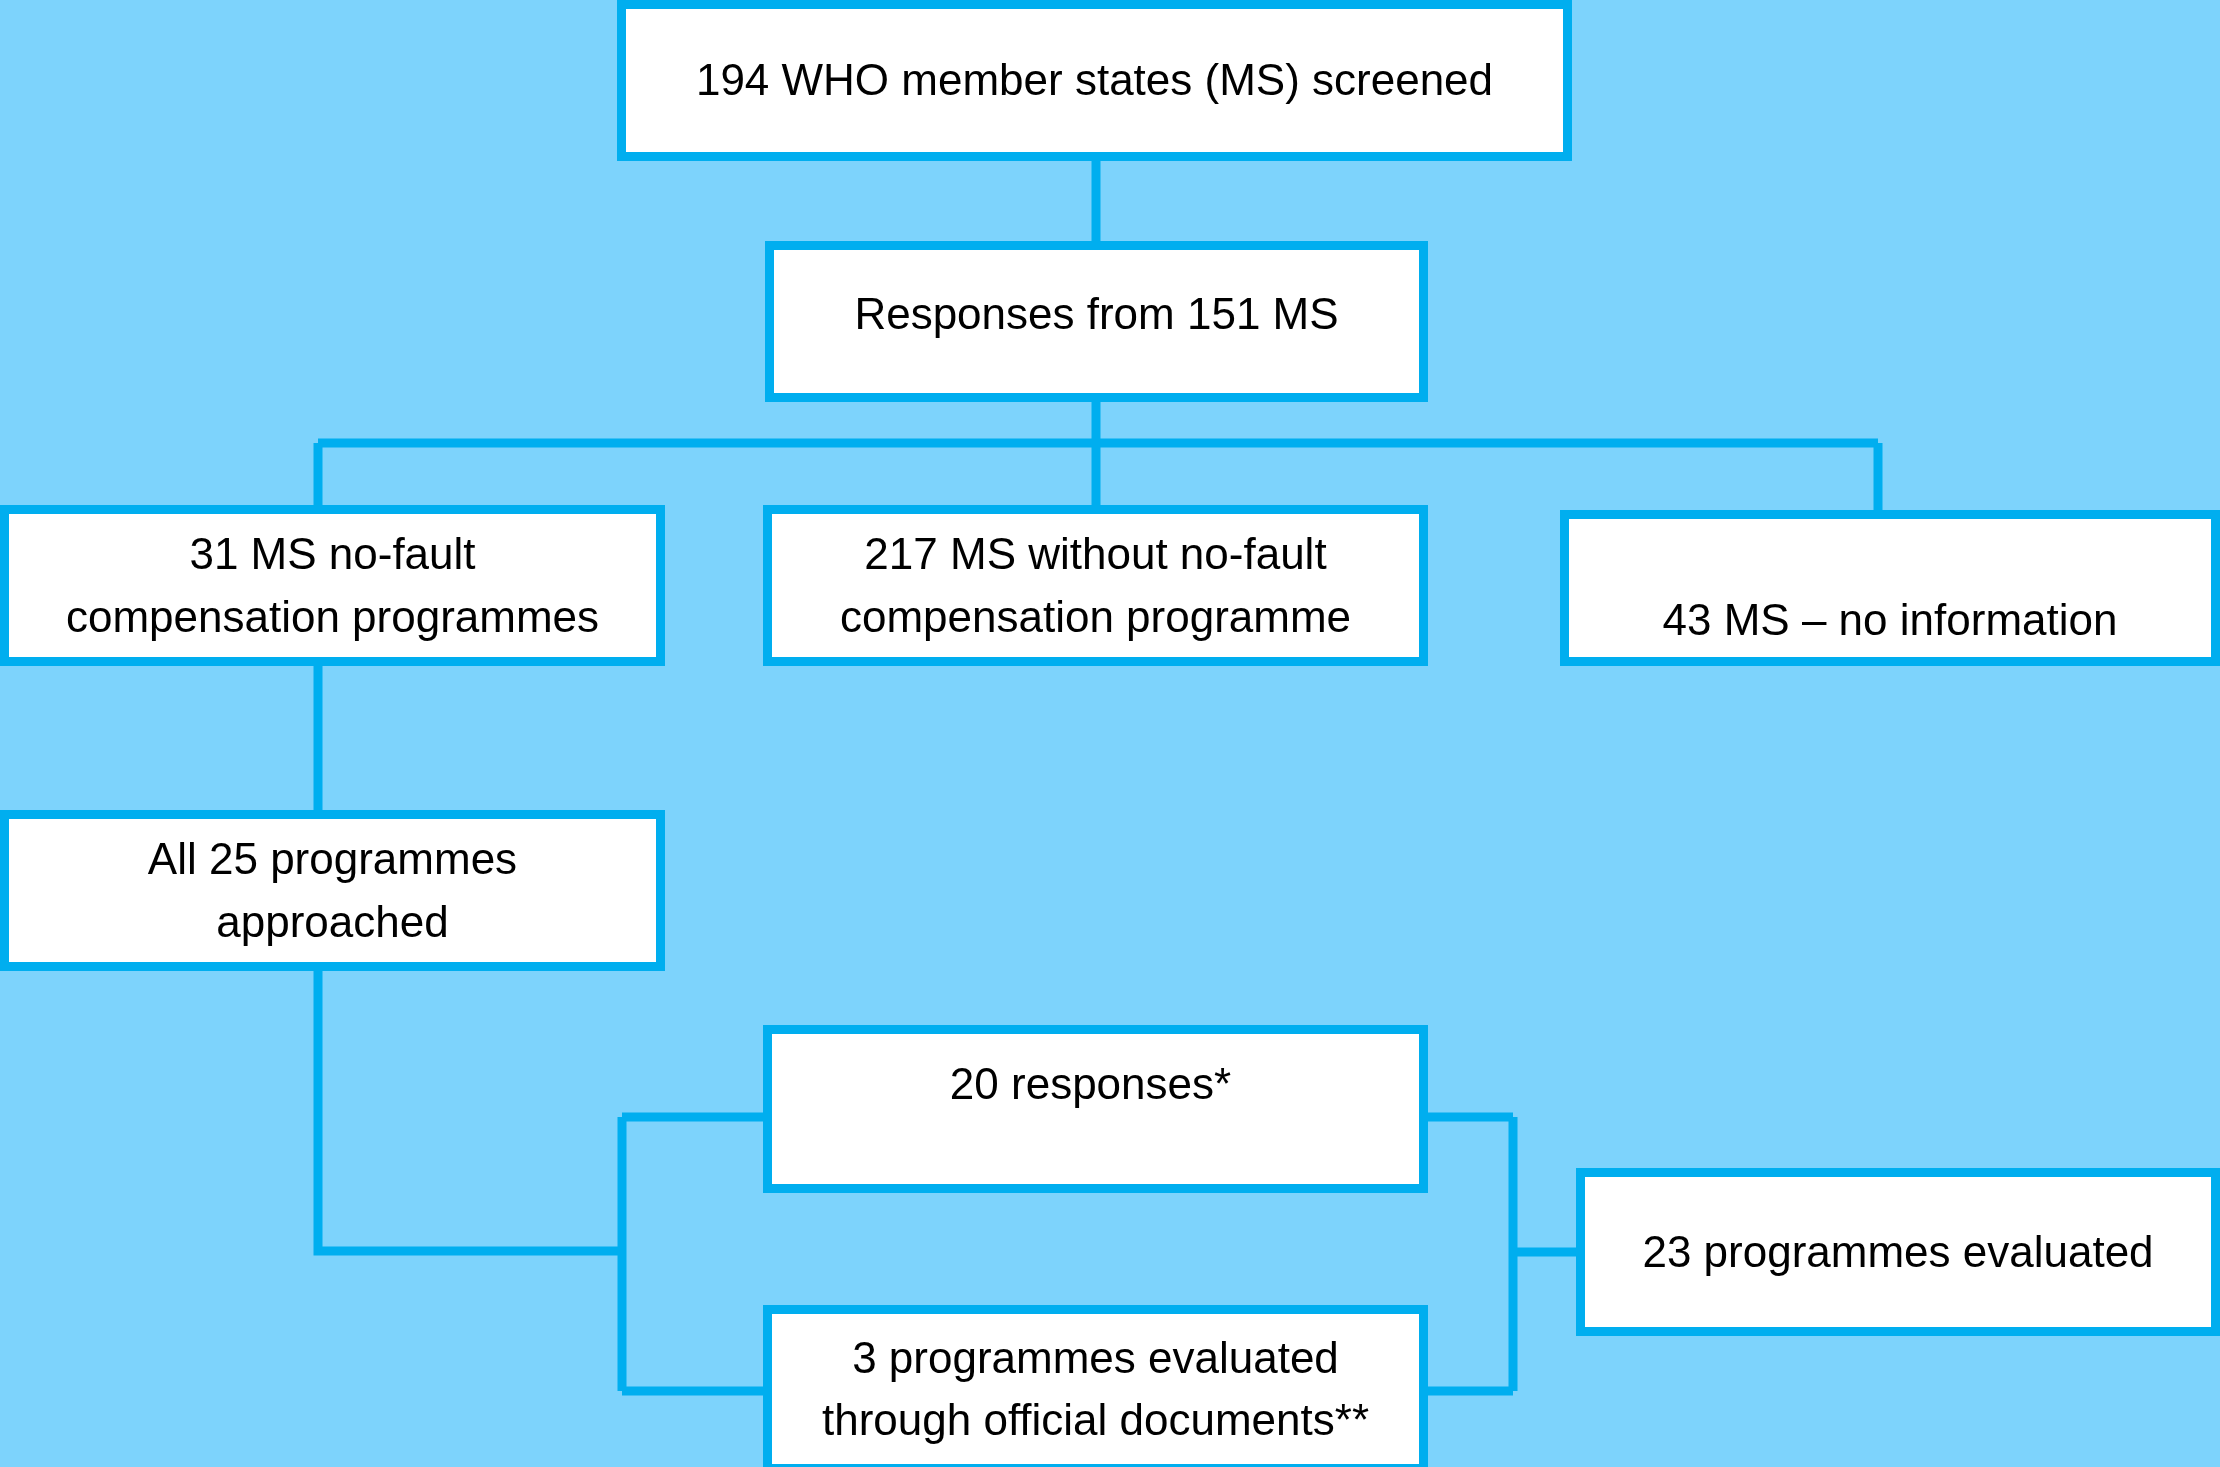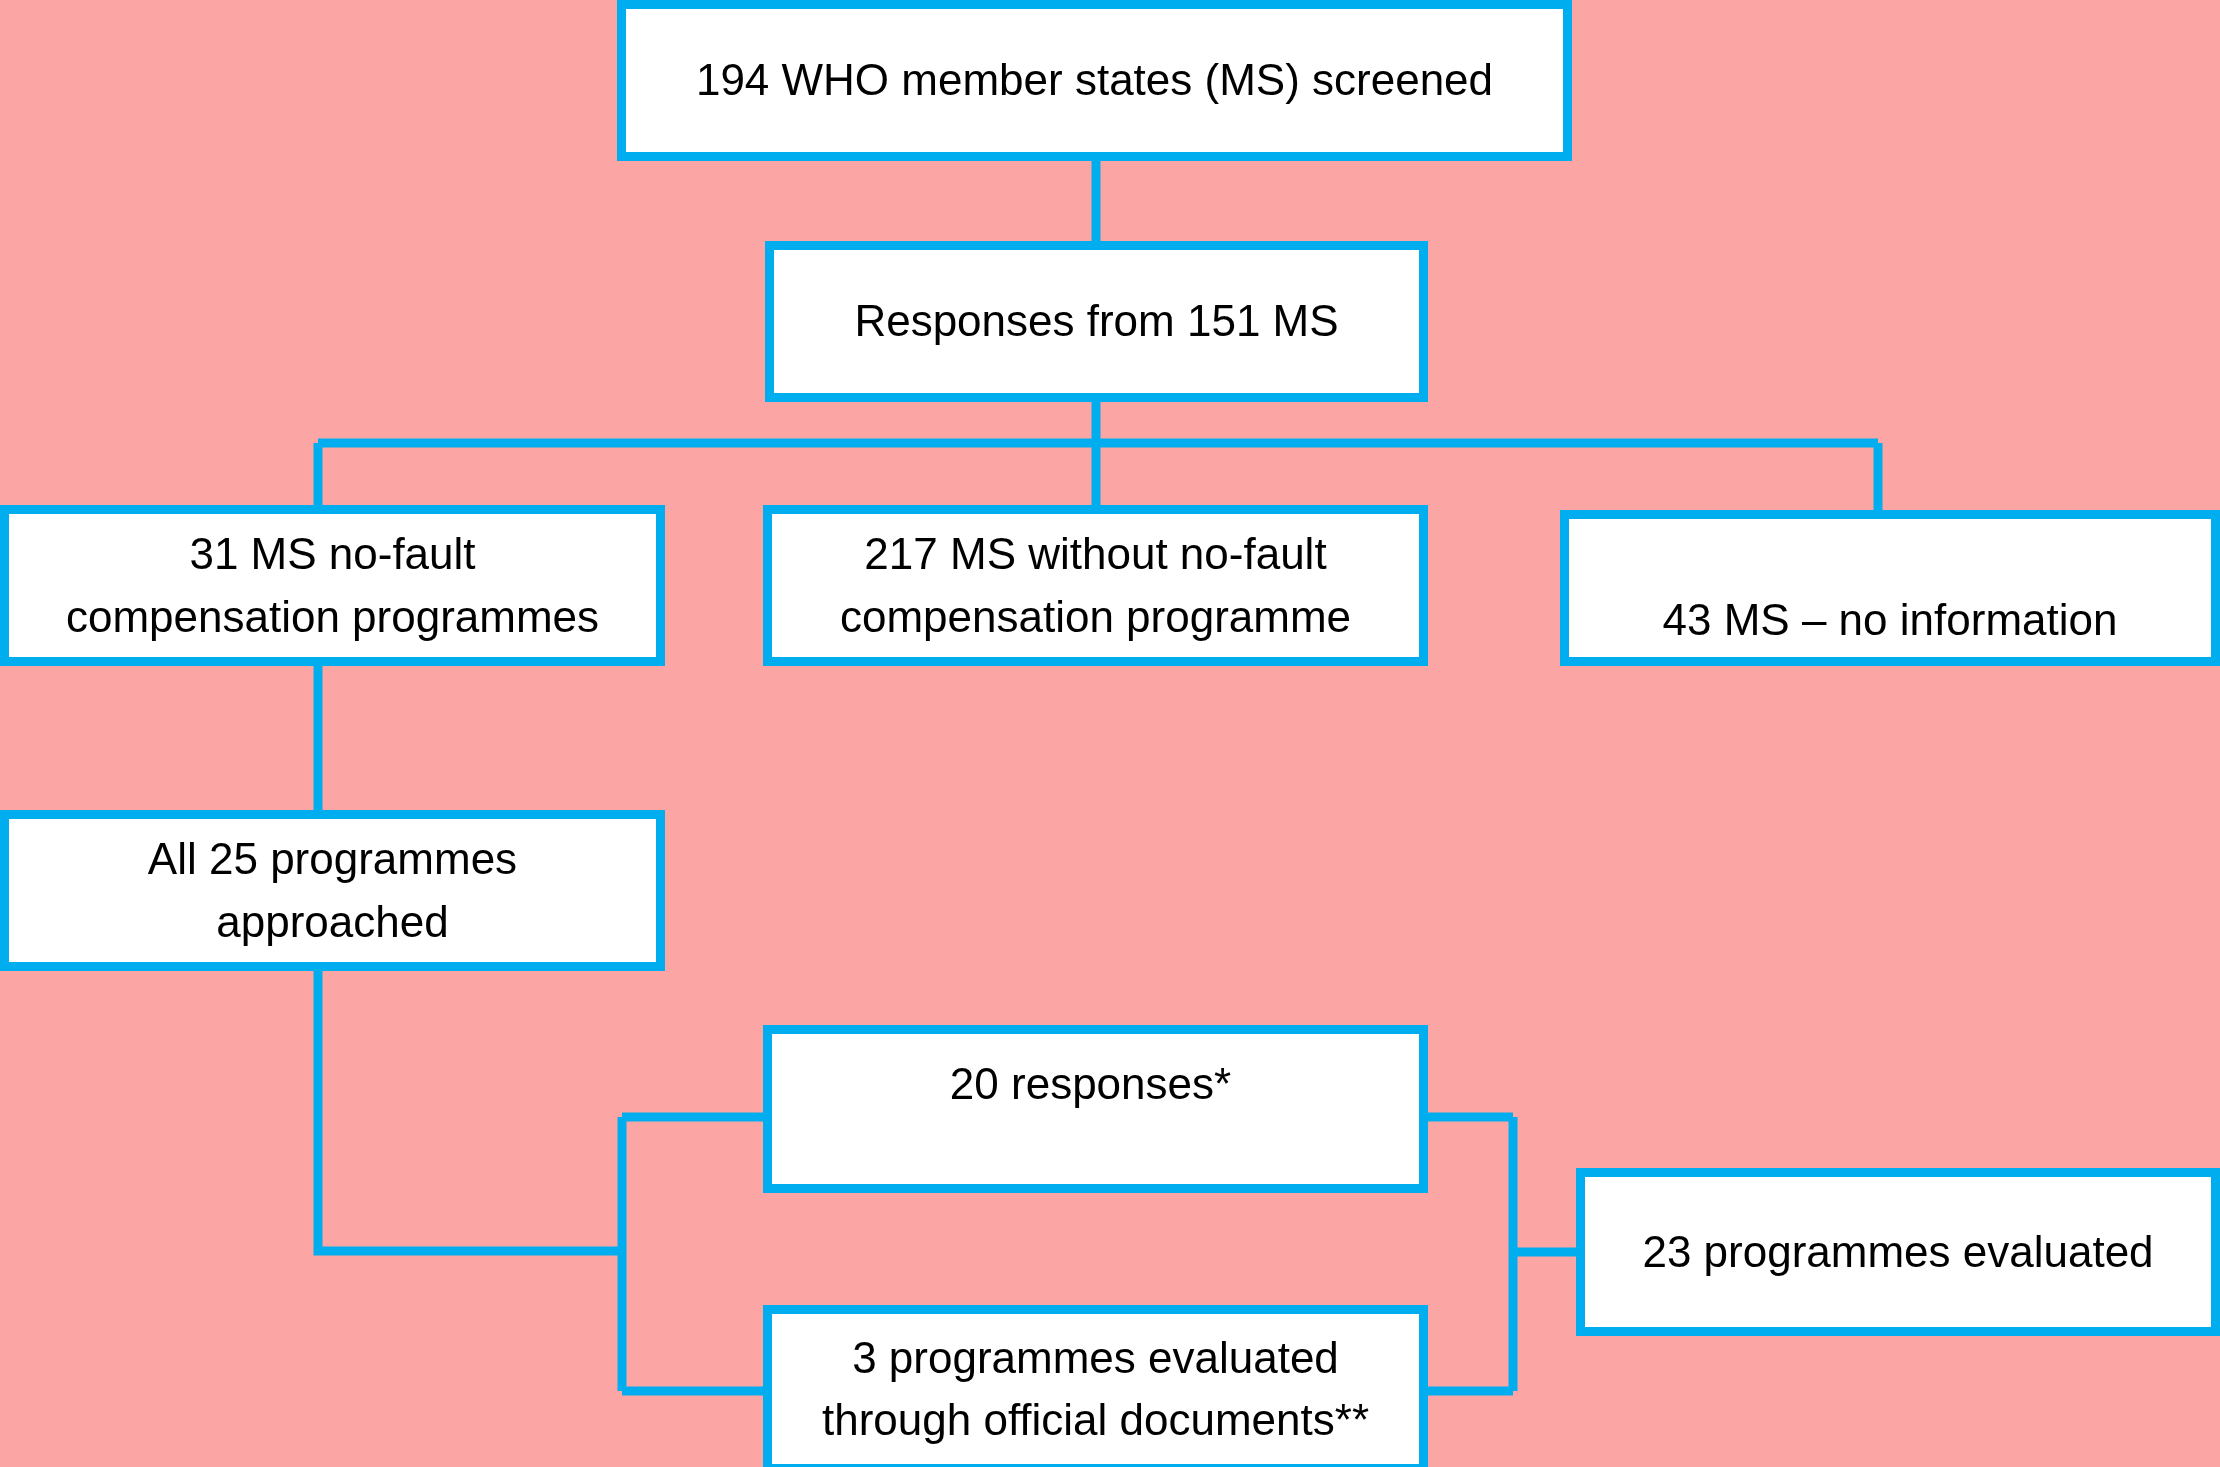--- a/index.html
+++ b/index.html
@@ -11,21 +11,21 @@
   body {
     width: 2220px;
     height: 1467px;
     overflow: hidden;
     font-family: "Liberation Sans", sans-serif;
   }
   #flow-root {
     position: relative;
     width: 2220px;
     height: 1467px;
-    background: #fca5a5;
+    background: #7dd3fc;
   }
   svg.flow-svg {
     position: absolute;
     top: 0;
     left: 0;
     width: 2220px;
     height: 1467px;
     display: block;
   }
   .node-rect {
@@ -86,21 +86,21 @@
         <rect x="1564.5" y="514.5" width="651" height="147" class="node-rect" fill="#FFFFFF" stroke="#00AEEF" stroke-width="9"></rect>
         <rect x="4.5" y="814.5" width="656" height="152" class="node-rect" fill="#FFFFFF" stroke="#00AEEF" stroke-width="9"></rect>
         <rect x="767.5" y="1029.5" width="656" height="159" class="node-rect" fill="#FFFFFF" stroke="#00AEEF" stroke-width="9"></rect>
         <rect x="767.5" y="1309.5" width="656" height="159" class="node-rect" fill="#FFFFFF" stroke="#00AEEF" stroke-width="9"></rect>
         <rect x="1580.5" y="1172.5" width="635" height="159" class="node-rect" fill="#FFFFFF" stroke="#00AEEF" stroke-width="9"></rect>
       </g>
   </svg>
 
   <div id="labels-layer">
       <div class="node-label" style="left: 617px; top: 0px; width: 955px; height: 161px; color: rgb(0, 0, 0);">194 WHO member states (MS) screened</div>
-      <div class="node-label" style="left: 765px; top: 241px; width: 663px; height: 161px; color: rgb(0, 0, 0);">Responses from 151 MS</div>
+      <div class="node-label" style="left: 765px; top: 234px; width: 663px; height: 161px; color: rgb(0, 0, 0);">Responses from 151 MS</div>
       <div class="node-label" style="left: 0px; top: 505px; width: 665px; height: 161px; color: rgb(0, 0, 0);">31 MS no-fault
 compensation programmes</div>
       <div class="node-label" style="left: 763px; top: 505px; width: 665px; height: 161px; color: rgb(0, 0, 0);">217 MS without no-fault
 compensation programme</div>
       <div class="node-label" style="left: 1560px; top: 510px; width: 660px; height: 156px; color: rgb(0, 0, 0); margin-top: 32px;">43 MS – no information</div>
       <div class="node-label" style="left: 0px; top: 810px; width: 665px; height: 161px; color: rgb(0, 0, 0);">All 25 programmes
 approached</div>
       <div class="node-label align-top" style="left: 758px; top: 1025px; width: 665px; height: 168px; padding-top: 28px; box-sizing: border-box; color: rgb(0, 0, 0);">20 responses*</div>
       <div class="node-label" style="left: 763px; top: 1305px; width: 665px; height: 168px; color: rgb(0, 0, 0);">3 programmes evaluated
 through official documents**</div>

